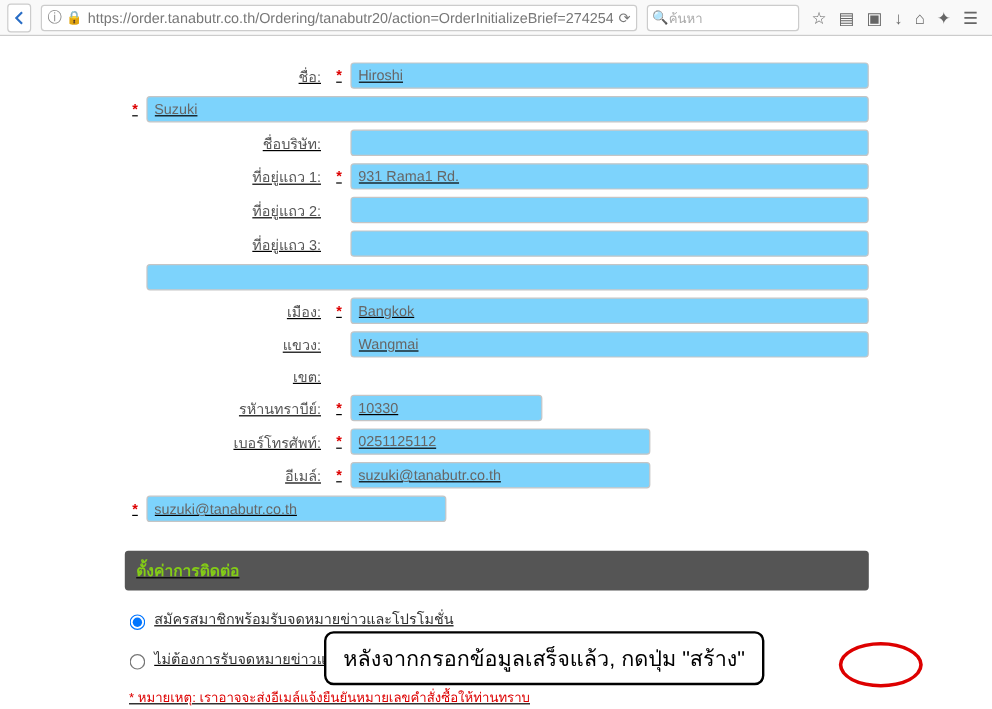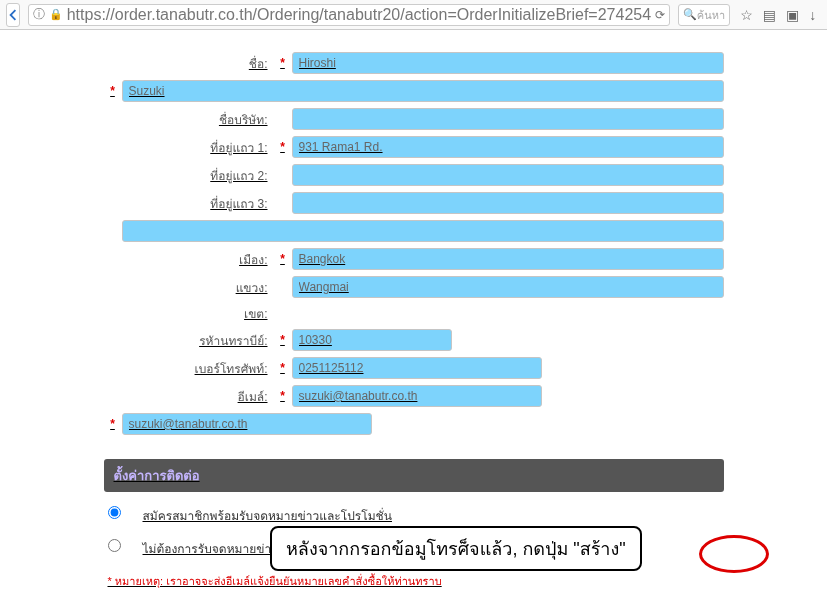--- a/index.html
+++ b/index.html
@@ -3,39 +3,39 @@
 <meta charset="utf-8">
 <style>
 * { box-sizing: border-box; margin: 0; padding: 0; }
 body { font-family: Arial, sans-serif; font-size: 12px; background: #fff; width: 827px; height: 591px; overflow: hidden; }
 
 
 .browser-chrome { height: 30px; background: #f9f9f9; border-bottom: 1px solid #ccc; display: flex; align-items: center; padding: 0 6px; gap: 4px; }
 .nav-btn { width: 24px; height: 24px; border: 1px solid #ccc; border-radius: 3px; background: #fff; display: flex; align-items: center; justify-content: center; color: #666; cursor: pointer; }
 .url-bar { flex: 1; height: 22px; border: 1px solid #ccc; border-radius: 3px; background: #fff; display: flex; align-items: center; padding: 0 4px; gap: 4px; margin: 0 4px; }
 .url-lock { color: #4a4; font-size: 11px; }
-.url-text { flex: 1; color: #777; font-size: 16px; overflow: hidden; white-space: nowrap; }
+.url-text { flex: 1; color: #777; font-size: 12px; overflow: hidden; white-space: nowrap; }
 .url-reload { color: #777; font-size: 12px; cursor: pointer; }
 .search-bar { width: 150px; height: 22px; border: 1px solid #ccc; border-radius: 3px; background: #fff; display: flex; align-items: center; padding: 0 4px; color: #aaa; font-size: 11px; }
 .tb-icons { display: flex; gap: 10px; color: #666; font-size: 14px; padding: 0 6px; align-items: center; }
 .tb-icons span { cursor: pointer; }
 
 
 .page { background: #fff; height: 561px; overflow: hidden; position: relative; }
 .content { width: 620px; margin: 12px auto; padding-top: 10px; text-decoration: underline; }
 
 .form-row { display: flex; align-items: center; margin-bottom: 6px; }
 .form-label { width: 170px; text-align: right; color: #555; font-size: 12px; padding-right: 6px; }
 .req { color: #d00; font-weight: bold; margin: 0 4px; width: 10px; text-align: center; }
 .form-input { flex: 1; height: 22px; border: 1px solid #c5c5c5; border-radius: 3px; padding: 2px 6px; font-size: 12px; color: #666; background: #7dd3fc; }
 .spacer { width: 10px; margin: 0 4px; }
 
 
-.section-bar { background: #555; color: #c4b5fd; font-size: 13px; font-weight: bold; padding: 6px 10px; border-radius: 3px; margin-top: 24px; }
-.radio-row { display: flex; align-items: flex-start; gap: 22px; margin: 14px 4px; font-size: 12px; color: #333; }
+.section-bar { background: #555; color: #84cc16; font-size: 13px; font-weight: bold; padding: 6px 10px; border-radius: 3px; margin-top: 24px; }
+.radio-row { display: flex; align-items: flex-end; gap: 8px; margin: 14px 4px; font-size: 12px; color: #333; }
 .note { color: #d00; font-size: 11px; margin: 10px 4px 20px 4px; }
 
 
 .callout-wrap { position: absolute; bottom: 20px; left: 270px; display: flex; align-items: center; gap: 8px; }
 .callout { border: 2px solid #000; border-radius: 8px; background: #fff; padding: 6px 14px; font-size: 18px; color: #000; }
 .red-ring { position: absolute; bottom: 18px; right: 58px; width: 70px; height: 38px; border: 3px solid #d00; border-radius: 50%; pointer-events: none; }
 
 
 .svg-ic { width: 12px; height: 12px; }
 </style>
@@ -144,16 +144,16 @@
       <span>สมัครสมาชิกพร้อมรับจดหมายข่าวและโปรโมชั่น</span>
     </div>
     <div class="radio-row">
       <input type="radio" style="">
       <span>ไม่ต้องการรับจดหมายข่าวและโปรโมชั่น</span>
     </div>
     <div class="note">* หมายเหตุ: เราอาจจะส่งอีเมล์แจ้งยืนยันหมายเลขคำสั่งซื้อให้ท่านทราบ</div>
   </div>
 
   <div class="callout-wrap">
-    <div class="callout">หลังจากกรอกข้อมูโทรศ็จแล้ว, กดปุ่ม "สร้าง"</div>
+    <div class="callout">หลังจากกรอกข้อมูลเสร็จแล้ว, กดปุ่ม "สร้าง"</div>
   </div>
   <div class="red-ring"></div>
 </div>
 
 </body></html>

